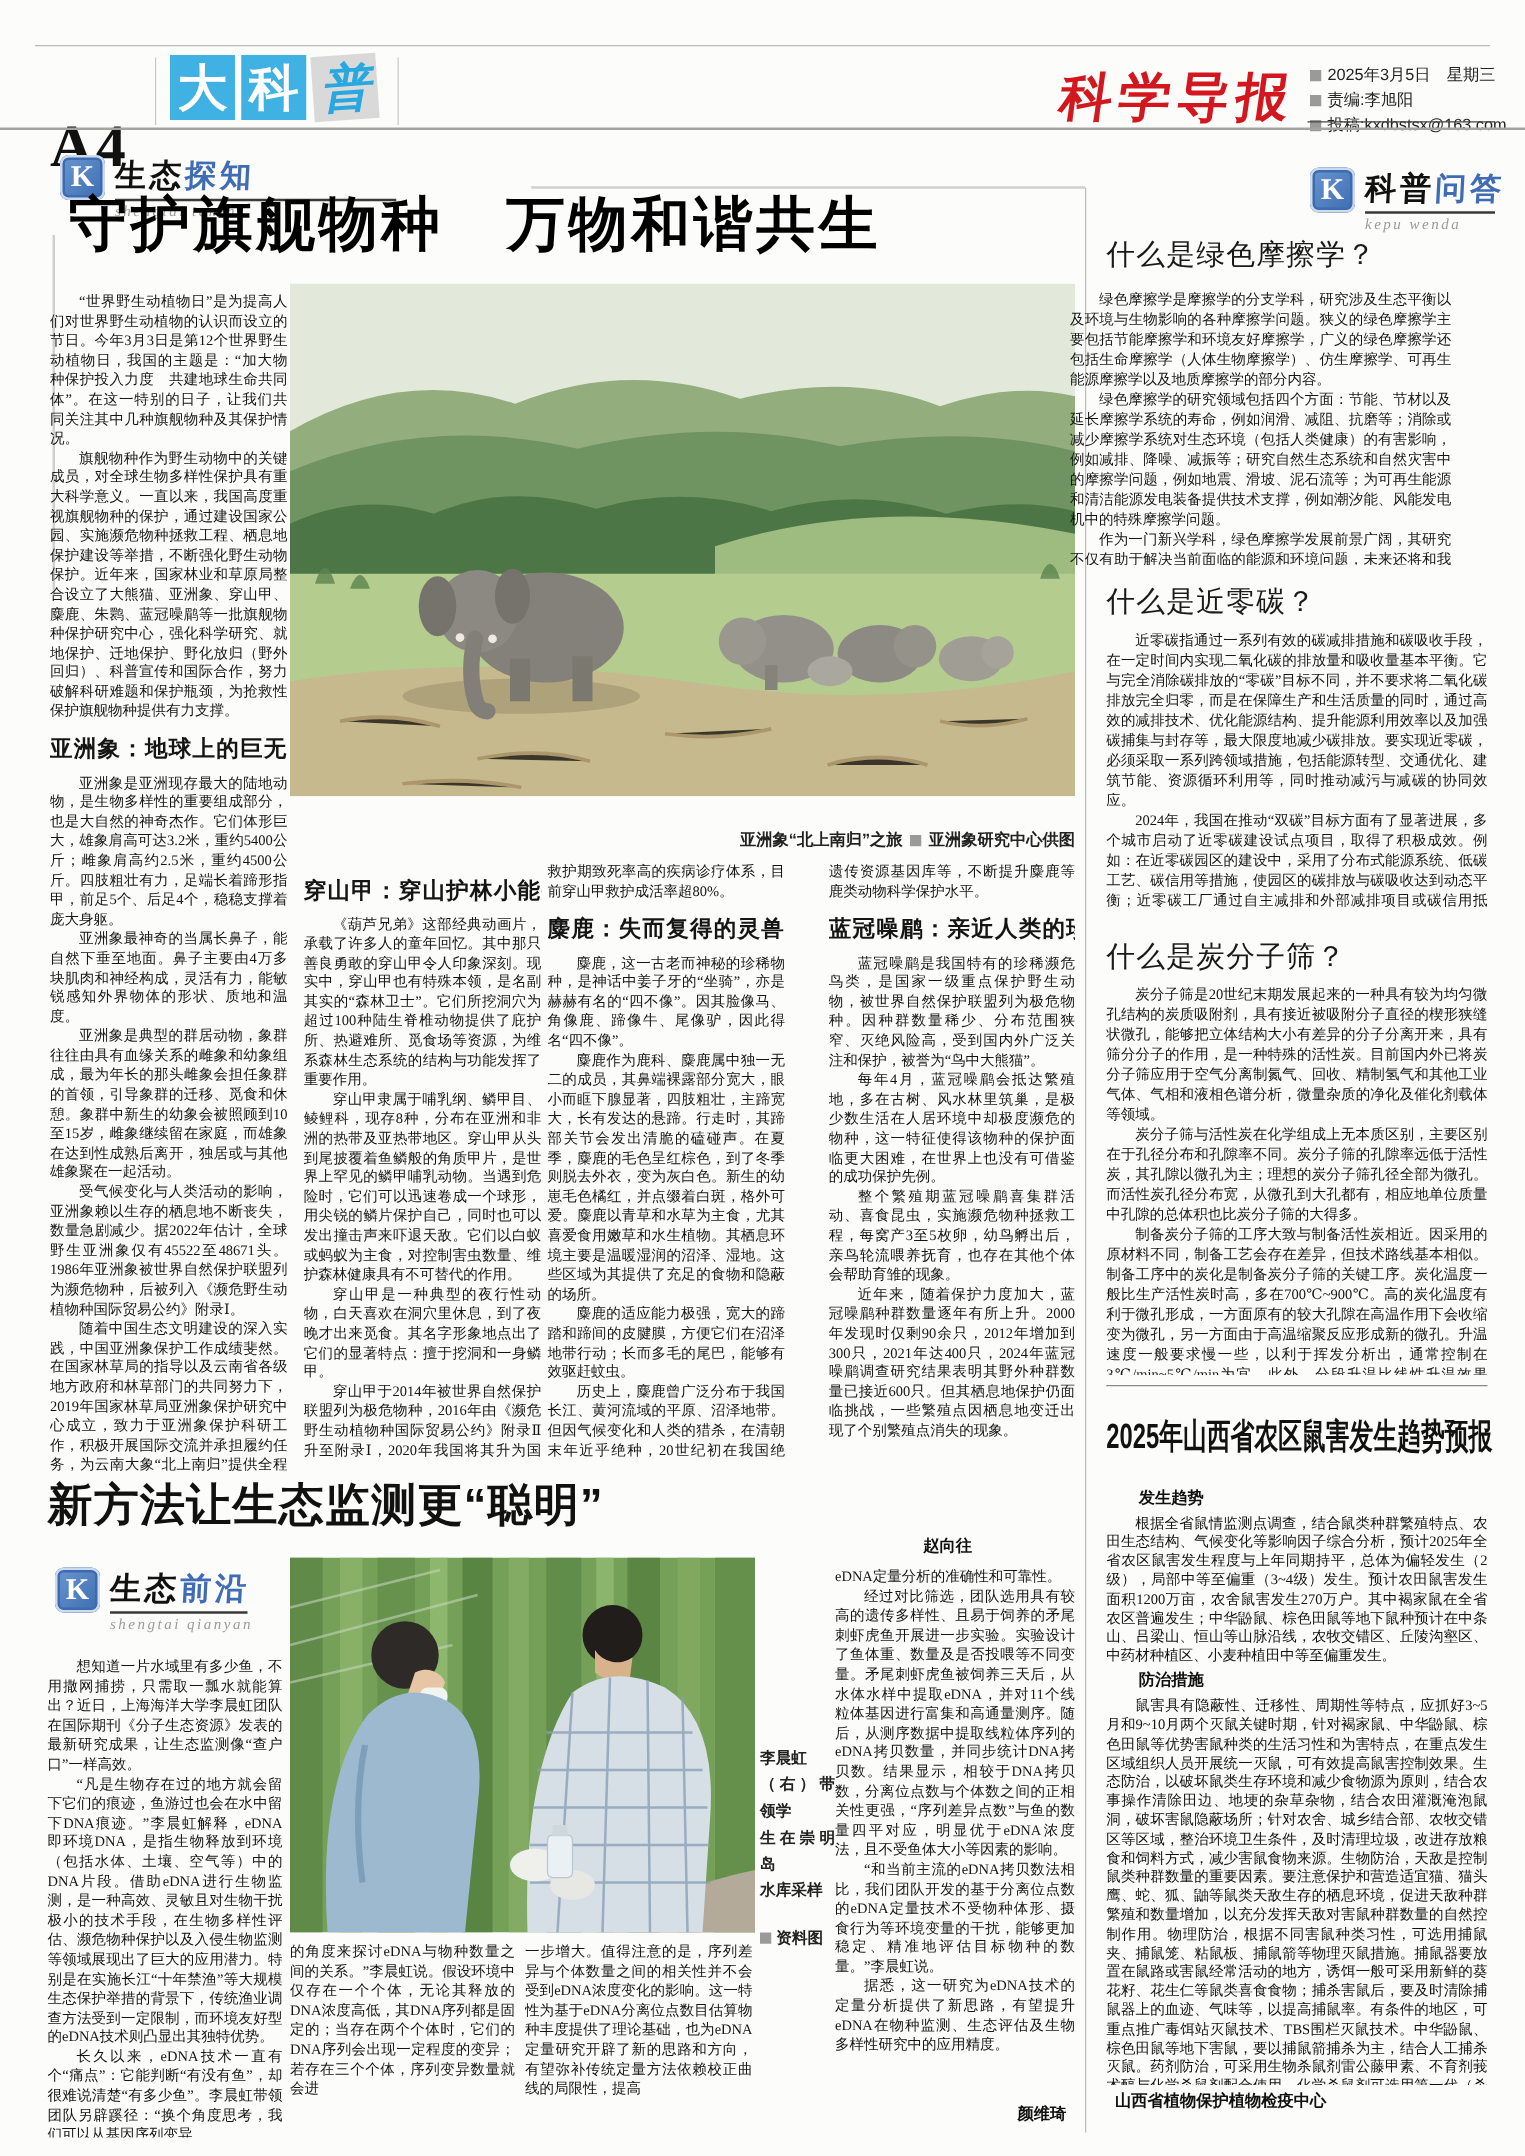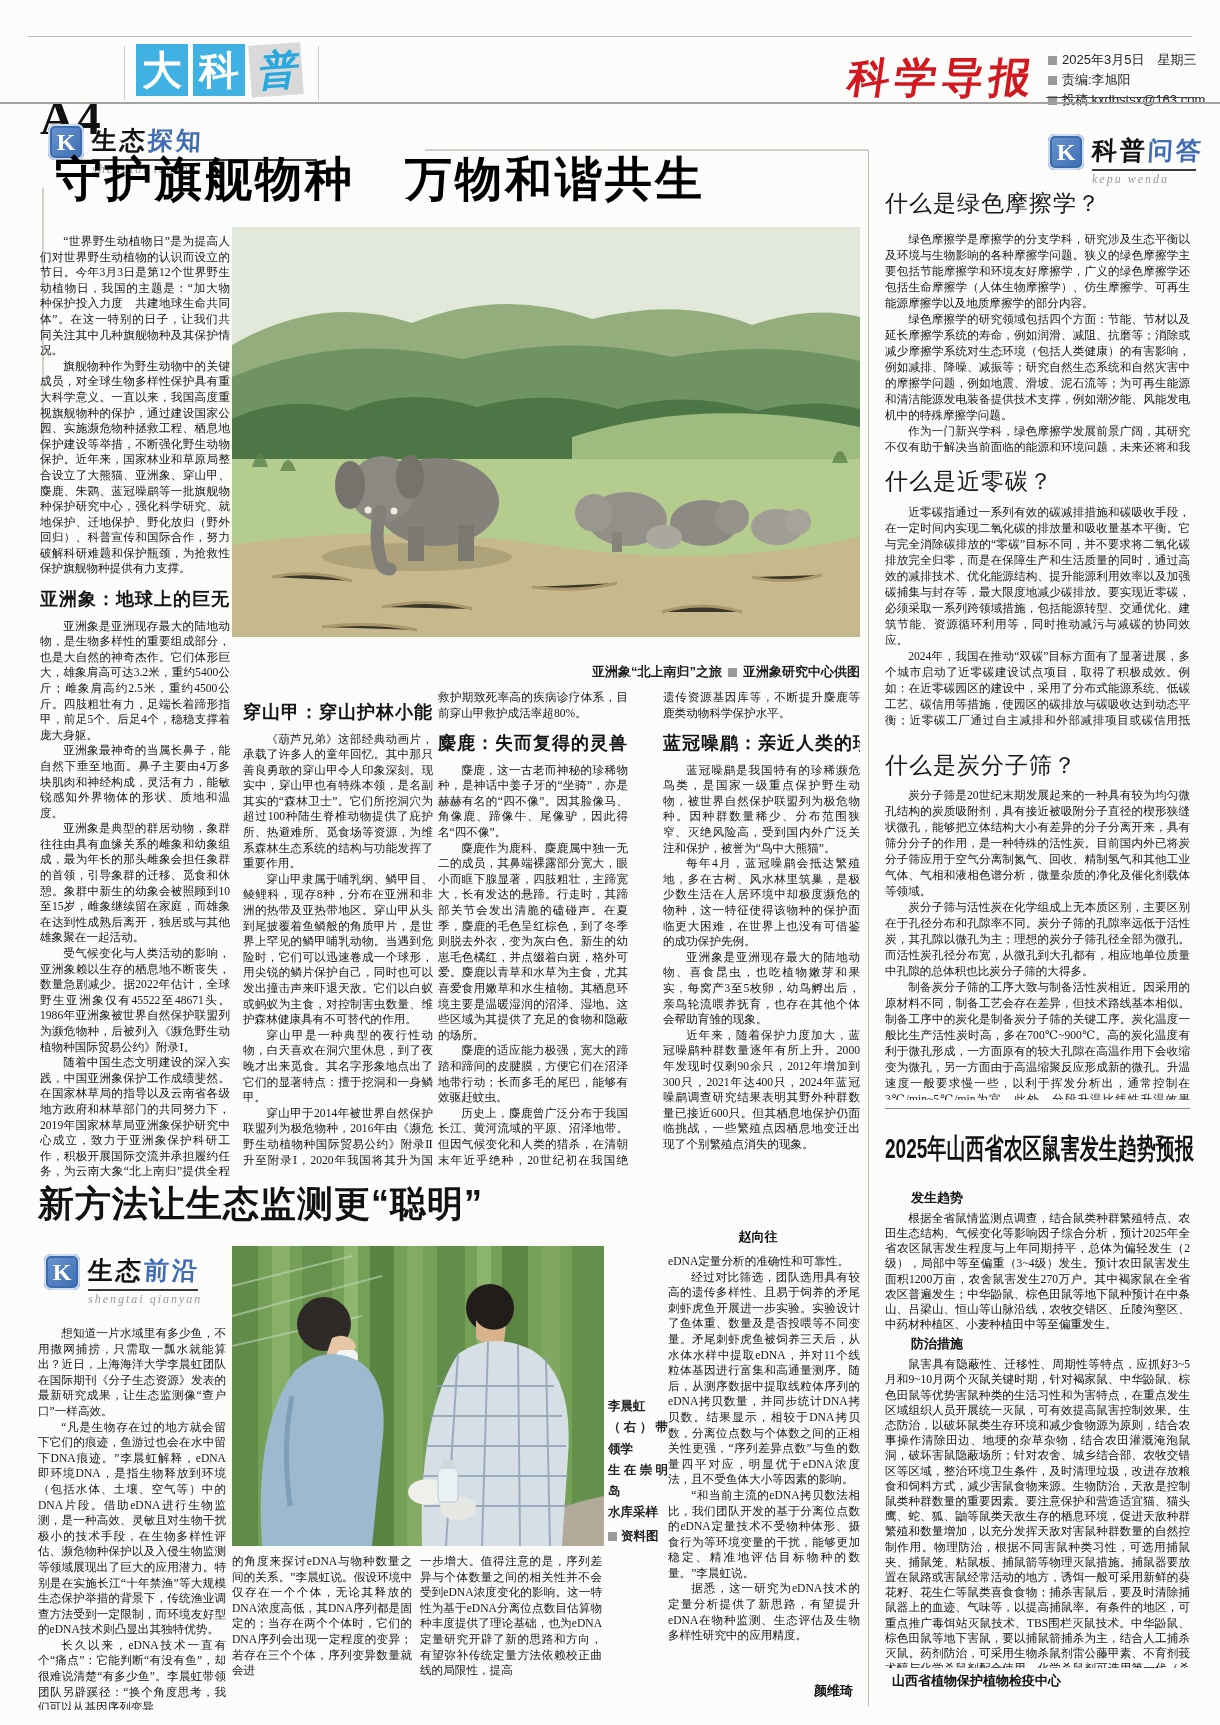--- a/index.html
+++ b/index.html
@@ -69,21 +69,21 @@
   #rodent-body p{margin:0;text-indent:2em;}
   #rodent-attrib{left:892px;top:1672px;width:305px;text-align:left;
                  font:700 13px "Liberation Sans",sans-serif;}
 
   
   #photo1-caption{left:400px;top:642px;width:460px;text-align:right;
                   font:700 13px "Liberation Sans",sans-serif;color:#222;
                   display:flex;justify-content:flex-end;align-items:center;gap:6px;margin-top:21px;}
   #photo2-caption{left:608px;top:1396px;width:60px;font:700 12.5px/1.7 "Liberation Sans",sans-serif;
                   text-align:justify;color:#222;}
-  #photo2-credit{margin-top:2px;display:flex;align-items:center;gap:4px;font-weight:700;}
+  #photo2-credit{margin-top:16px;display:flex;align-items:center;gap:4px;font-weight:700;}
 
   
   .photo{display:block;}
   svg{display:block;}
 </style>
 </head>
 <body>
 
 <div id="page">
 
@@ -206,36 +206,36 @@
       <p>麋鹿，这一古老而神秘的珍稀物种，是神话中姜子牙的“坐骑”，亦是赫赫有名的“四不像”。因其脸像马、角像鹿、蹄像牛、尾像驴，因此得名“四不像”。</p>
       <p>麋鹿作为鹿科、麋鹿属中独一无二的成员，其鼻端裸露部分宽大，眼小而眶下腺显著，四肢粗壮，主蹄宽大，长有发达的悬蹄。行走时，其蹄部关节会发出清脆的磕碰声。在夏季，麋鹿的毛色呈红棕色，到了冬季则脱去外衣，变为灰白色。新生的幼崽毛色橘红，并点缀着白斑，格外可爱。麋鹿以青草和水草为主食，尤其喜爱食用嫩草和水生植物。其栖息环境主要是温暖湿润的沼泽、湿地。这些区域为其提供了充足的食物和隐蔽的场所。</p>
       <p>麋鹿的适应能力极强，宽大的蹄踏和蹄间的皮腱膜，方便它们在沼泽地带行动；长而多毛的尾巴，能够有效驱赶蚊虫。</p>
       <p>历史上，麋鹿曾广泛分布于我国长江、黄河流域的平原、沼泽地带。但因气候变化和人类的猎杀，在清朝末年近乎绝种，20世纪初在我国绝迹。1985年至1987年，我国陆续分批引进77只麋鹿，通过人工繁育、野化放归等措施，到目前已在北京南海子、江苏大丰、湖北石首、河南原阳等地重建种群，野化放归种群不断扩大，总数量达6000余只，成为世界野生动物保护中的中国样板。</p>
     </div>
   <div class="abs col" style="left:663px;top:690px;width:197px;height:532px;">
       <p class="cont">遗传资源基因库等，不断提升麋鹿等鹿类动物科学保护水平。</p>
       <h3>蓝冠噪鹛：亲近人类的珍禽</h3>
       <p>蓝冠噪鹛是我国特有的珍稀濒危鸟类，是国家一级重点保护野生动物，被世界自然保护联盟列为极危物种。因种群数量稀少、分布范围狭窄、灭绝风险高，受到国内外广泛关注和保护，被誉为“鸟中大熊猫”。</p>
       <p>每年4月，蓝冠噪鹛会抵达繁殖地，多在古树、风水林里筑巢，是极少数生活在人居环境中却极度濒危的物种，这一特征使得该物种的保护面临更大困难，在世界上也没有可借鉴的成功保护先例。</p>
-      <p>亚洲象是亚洲现存最大的陆地动物、喜食昆虫，也吃植物嫩芽和果实，每窝产3至5枚卵，幼鸟孵出后，亲鸟轮流喂养抚育，也存在其他个体会帮助育雏的现象。</p>
+      <p>整个繁殖期蓝冠噪鹛喜集群活动、喜食昆虫，实施濒危物种拯救工程，每窝产3至5枚卵，幼鸟孵出后，亲鸟轮流喂养抚育，也存在其他个体会帮助育雏的现象。</p>
       <p>近年来，随着保护力度加大，蓝冠噪鹛种群数量逐年有所上升。2000年发现时仅剩90余只，2012年增加到300只，2021年达400只，2024年蓝冠噪鹛调查研究结果表明其野外种群数量已接近600只。但其栖息地保护仍面临挑战，一些繁殖点因栖息地变迁出现了个别繁殖点消失的现象。</p>
     </div>
   <div class="abs sig" style="left:663px;top:1228px;width:190px;text-align:center;">赵向往</div>
 
   <div class="abs badge" style="left:1048px;top:134px;">
     <div class="k-icon">K</div>
     <div class="badge-text">
       <div class="zh"><span>科普</span><span class="b2">问答</span></div>
       <div class="rule" style="width:104px;"></div>
       <div class="py">kepu  wenda</div>
     </div>
   </div>
 
   <div class="abs qa-title" style="left:885px;top:188px;">什么是绿色摩擦学？</div>
-  <div class="abs qa-body" style="left:885px;top:232px;width:305px;height:220px;">
+  <div class="abs qa-body" style="left:856px;top:232px;width:305px;height:220px;">
       <p>绿色摩擦学是摩擦学的分支学科，研究涉及生态平衡以及环境与生物影响的各种摩擦学问题。狭义的绿色摩擦学主要包括节能摩擦学和环境友好摩擦学，广义的绿色摩擦学还包括生命摩擦学（人体生物摩擦学）、仿生摩擦学、可再生能源摩擦学以及地质摩擦学的部分内容。</p>
       <p>绿色摩擦学的研究领域包括四个方面：节能、节材以及延长摩擦学系统的寿命，例如润滑、减阻、抗磨等；消除或减少摩擦学系统对生态环境（包括人类健康）的有害影响，例如减排、降噪、减振等；研究自然生态系统和自然灾害中的摩擦学问题，例如地震、滑坡、泥石流等；为可再生能源和清洁能源发电装备提供技术支撑，例如潮汐能、风能发电机中的特殊摩擦学问题。</p>
       <p>作为一门新兴学科，绿色摩擦学发展前景广阔，其研究不仅有助于解决当前面临的能源和环境问题，未来还将和我国节能、降耗、减排的重大工程相结合，为生态中国建设提供全面的技术支持，在推动人类社会可持续发展方面发挥重要作用。</p>
     </div>
 
   <div class="abs qa-title" style="left:885px;top:466px;">什么是近零碳？</div>
   <div class="abs qa-body" style="left:885px;top:505px;width:305px;height:224px;">
       <p>近零碳指通过一系列有效的碳减排措施和碳吸收手段，在一定时间内实现二氧化碳的排放量和吸收量基本平衡。它与完全消除碳排放的“零碳”目标不同，并不要求将二氧化碳排放完全归零，而是在保障生产和生活质量的同时，通过高效的减排技术、优化能源结构、提升能源利用效率以及加强碳捕集与封存等，最大限度地减少碳排放。要实现近零碳，必须采取一系列跨领域措施，包括能源转型、交通优化、建筑节能、资源循环利用等，同时推动减污与减碳的协同效应。</p>
       <p>2024年，我国在推动“双碳”目标方面有了显著进展，多个城市启动了近零碳建设试点项目，取得了积极成效。例如：在近零碳园区的建设中，采用了分布式能源系统、低碳工艺、碳信用等措施，使园区的碳排放与碳吸收达到动态平衡；近零碳工厂通过自主减排和外部减排项目或碳信用抵消，实现生产和服务过程中温室气体排放量接近于零。随着技术进步和政策推动，近零碳将有望成为全球发展的新常态，并为应对气候变化和实现可持续发展提供有力支撑。</p>
     </div>

